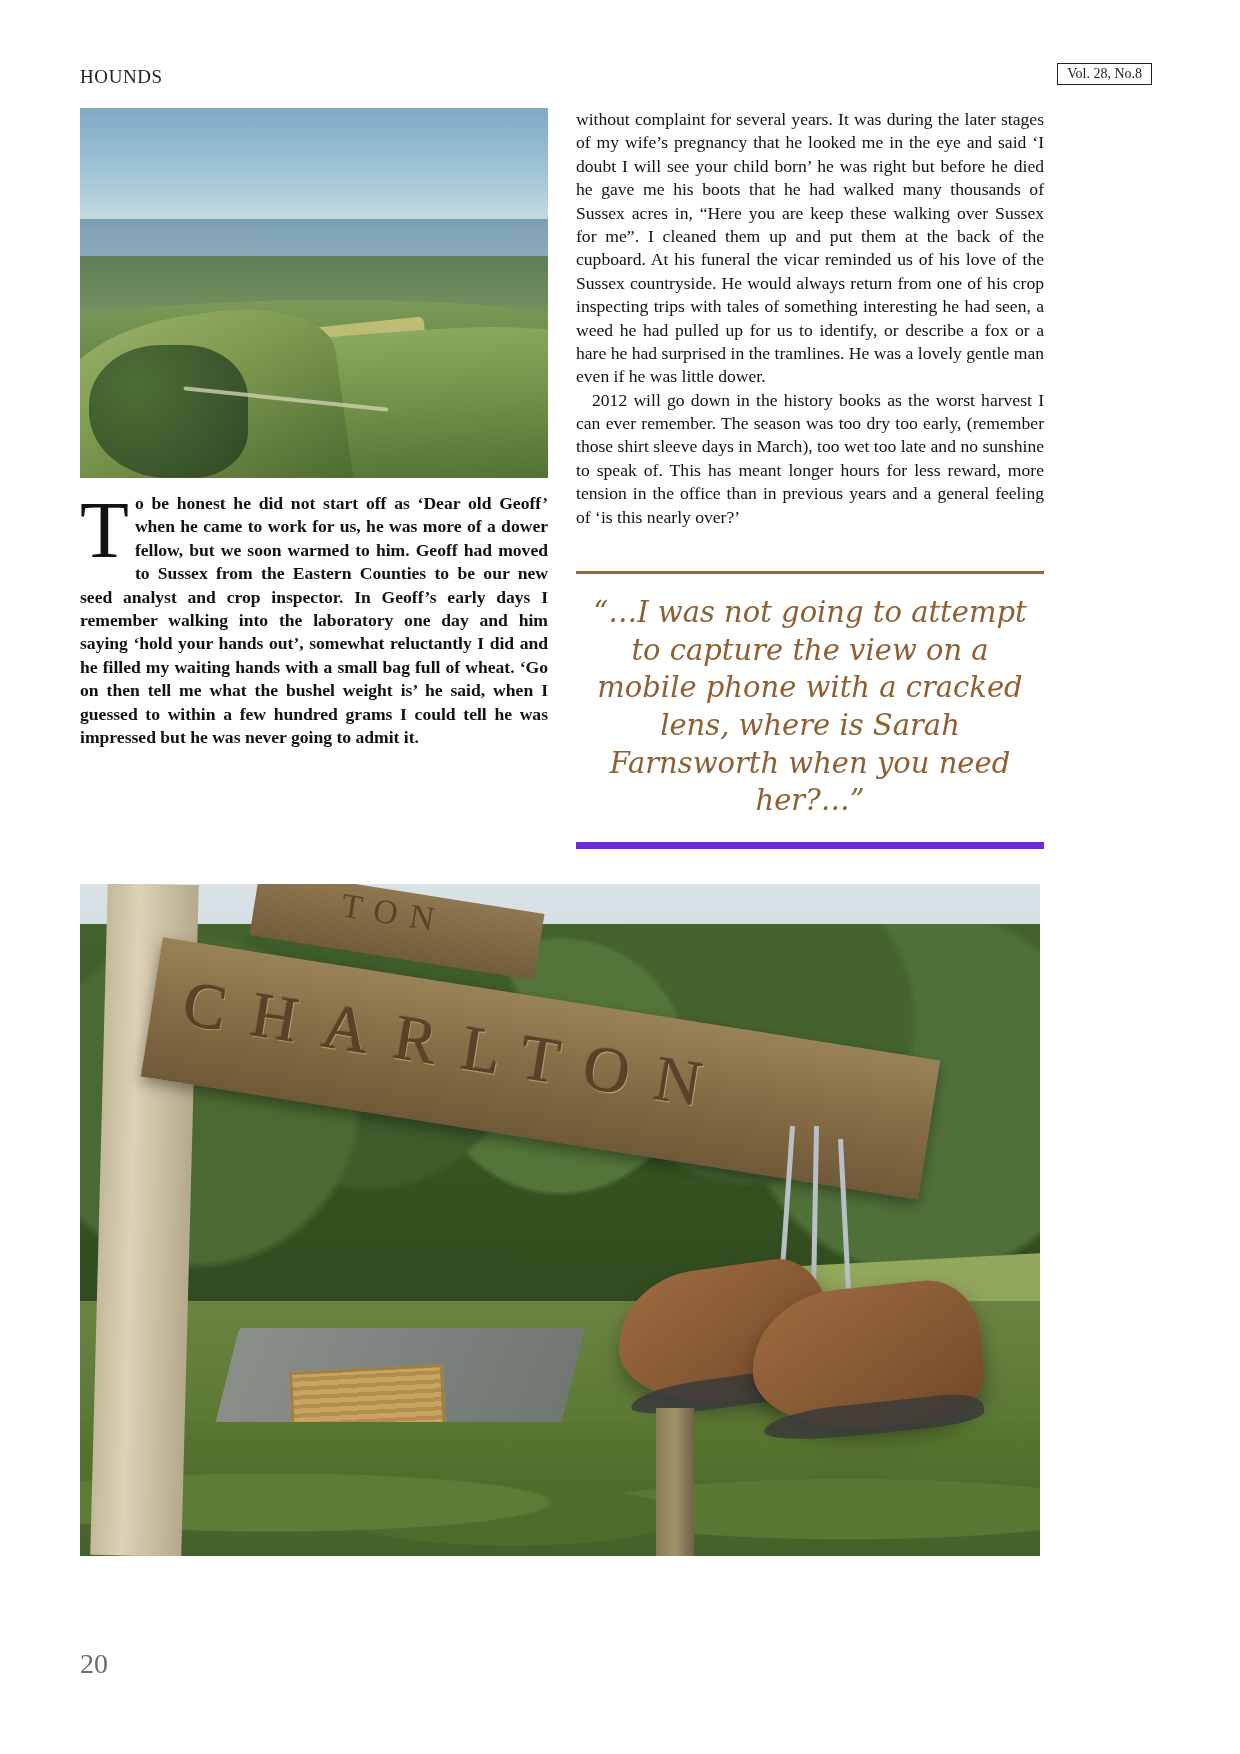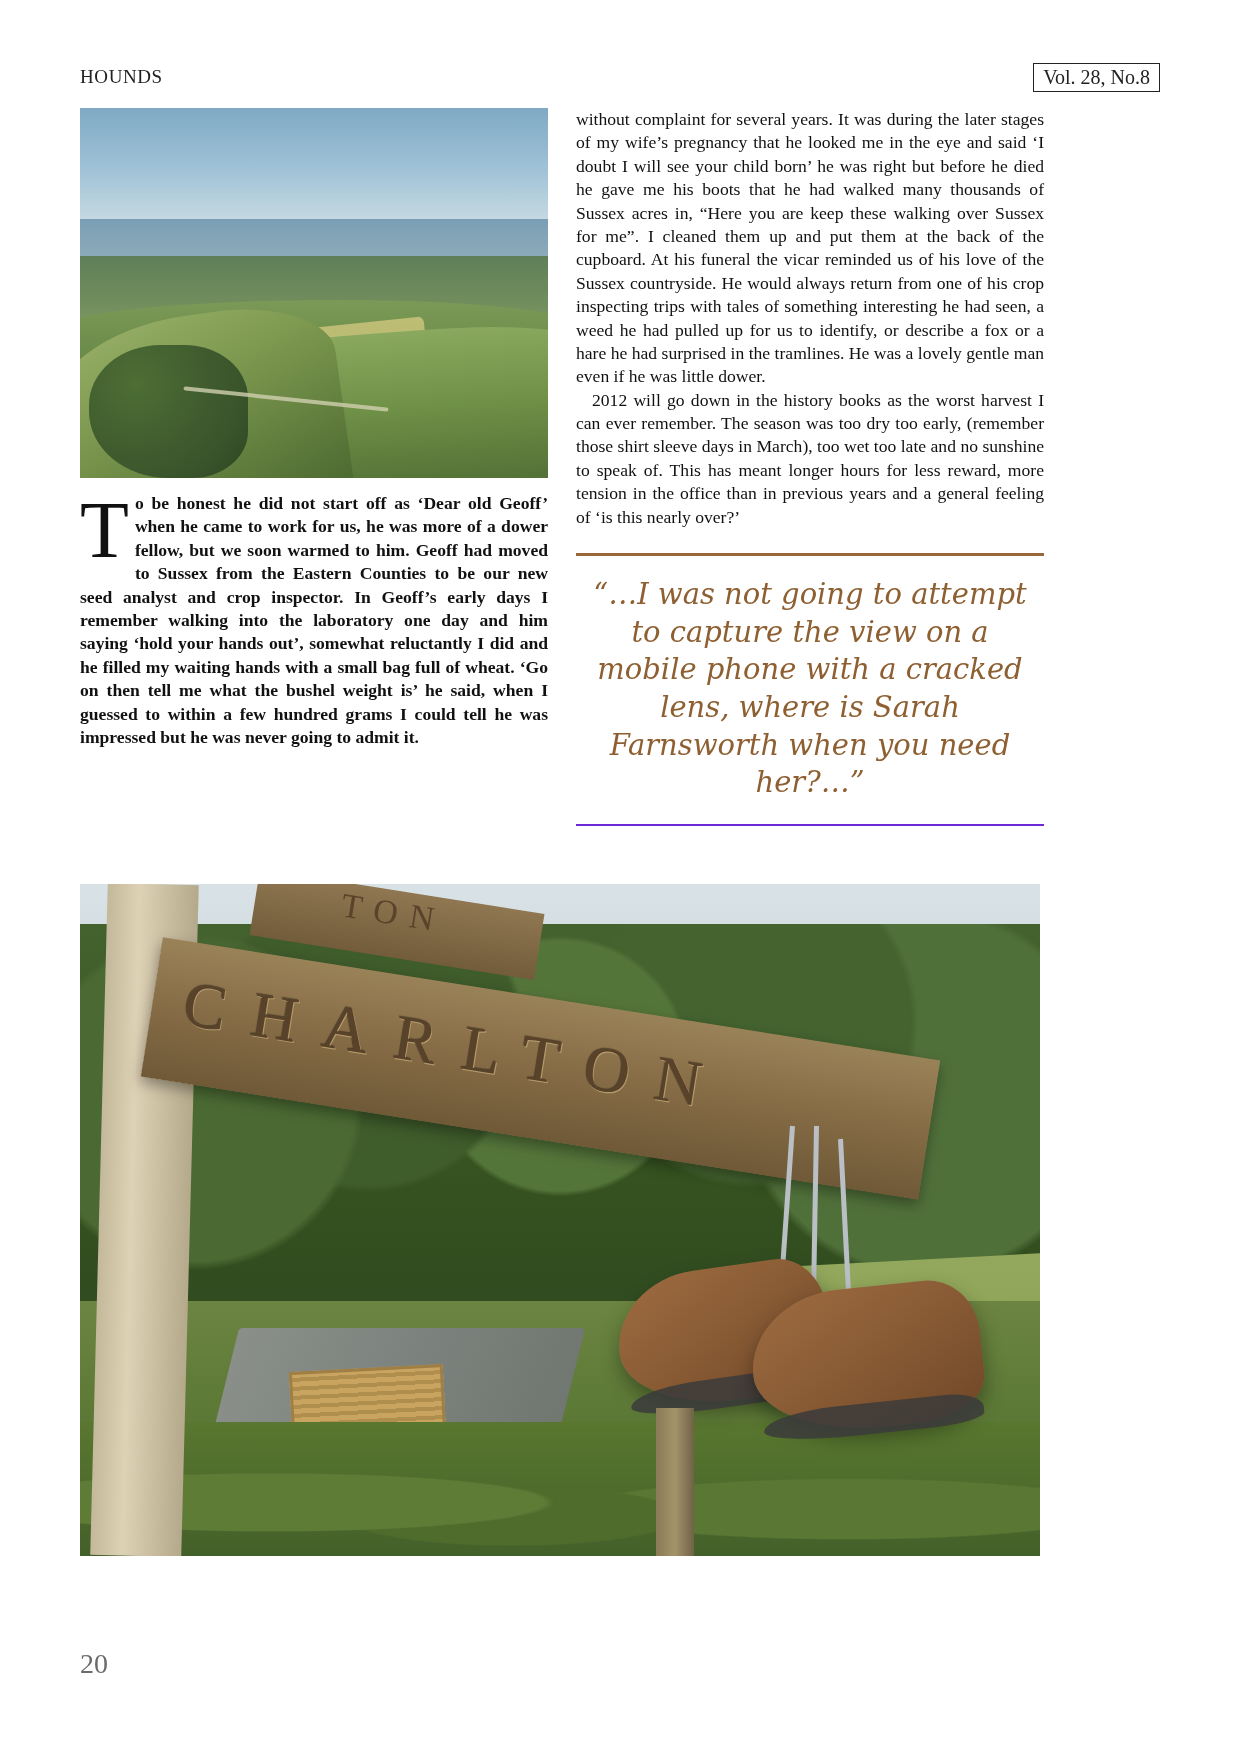--- a/index.html
+++ b/index.html
@@ -34,25 +34,25 @@
     left: 0;
     top: 0;
     font-family: "Liberation Serif", serif;
     font-size: 19px;
     letter-spacing: 0.6px;
     color: #222;
     text-align: center;
   }
   .runhead .volbox {
     position: absolute;
-    right: 0;
+    right: 8px;
     top: -3px;
     border: 1px solid #222;
     padding: 2px 9px 3px 9px;
-    font-size: 20px;
+    font-size: 14px;
     line-height: 1.1;
     color: #222;
   }
 
   
   .col-left {
     position: absolute;
     left: 80px;
     top: 108px;
     width: 468px;
@@ -194,23 +194,23 @@
     font-weight: normal;
     font-size: 80px;
     line-height: 0.82;
     padding: 4px 6px 0 0;
     margin-top: 2px;
   }
   .after-intro { margin-top: 2px; }
 
   
   .pullquote {
-    margin-top: 24px;
+    margin-top: 42px;
     border-top: 3px solid #96683a;
-    border-bottom: 2px solid #6d28d9;
+    border-bottom: 7px solid #6d28d9;
     padding: 20px 6px 22px 6px;
     text-align: center;
   }
   .pullquote .q {
     font-family: "DejaVu Serif", serif;
     font-style: italic;
     font-size: 29px;
     line-height: 1.3;
     color: #8e5f31;
   }

